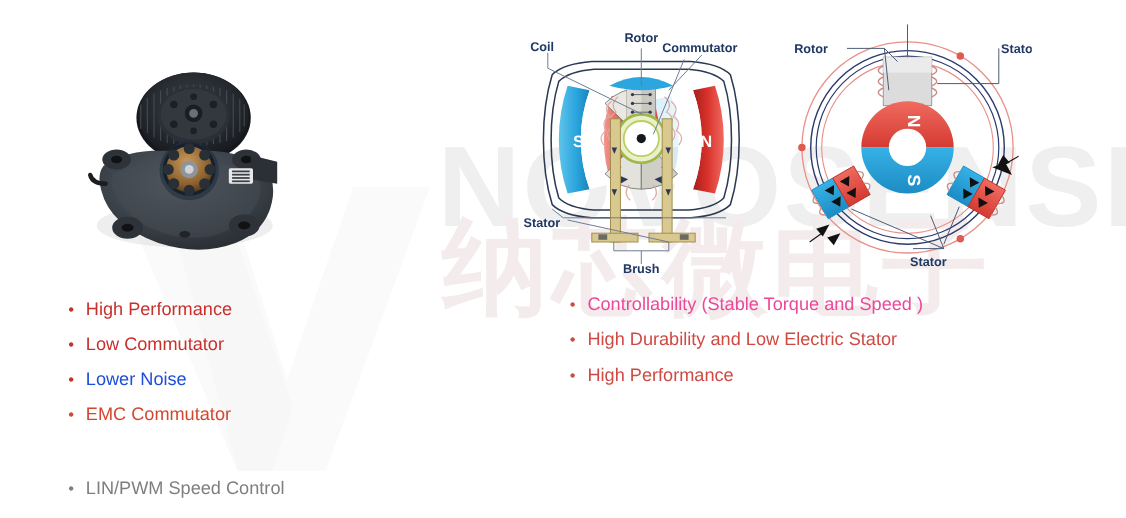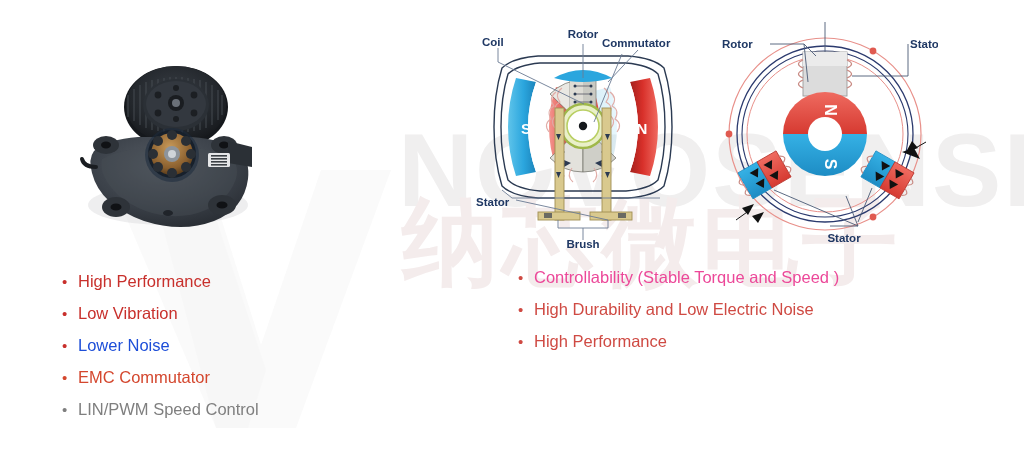--- a/index.html
+++ b/index.html
@@ -50,21 +50,21 @@
   .bullet{display:flex;align-items:baseline;}
   .bullets.left .bullet{height:32px;}
   .bullets.right .bullet{height:32px;}
   .bullet .dot{
     width:16px;flex:0 0 16px;text-align:left;
     font-size:15px;line-height:1;
   }
   .bullet .txt{white-space:nowrap;}
 
   .b-strong .txt{font-weight:normal;font-size:16.5px;}
-  .b-plain  .txt{font-weight:normal;font-size:16.5px;}
+  .b-plain  .txt{font-weight:normal;font-size:16.5px;margin-top:35px;}
   .bullets.right .txt{font-weight:normal;font-size:16.5px;}
 </style>
 </head>
 <body>
 
 <div class="slide">
 
   <svg class="wm-chevron" viewBox="0 0 300 260">
     <polygon points="10,0 110,0 165,175 225,0 295,0 200,258 120,258" fill="#f6f6f6"></polygon>
     <polygon points="52,0 104,0 170,200 152,258 120,258" fill="#f2f2f2"></polygon>
@@ -424,21 +424,21 @@
 
   <div class="bullets left">
 
     <div class="bullet b-strong">
       <span class="dot" style="color:#c8302c">•</span>
       <span class="txt" style="color:#c8302c">High Performance</span>
     </div>
 
     <div class="bullet b-strong">
       <span class="dot" style="color:#c8302c">•</span>
-      <span class="txt" style="color:#c8302c">Low Vibration</span>
+      <span class="txt" style="color:#c8302c">Low Commutator</span>
     </div>
 
     <div class="bullet b-strong">
       <span class="dot" style="color:#c8302c">•</span>
       <span class="txt" style="color:#1d4ed8">Lower Noise</span>
     </div>
 
     <div class="bullet b-strong">
       <span class="dot" style="color:#d4472e">•</span>
       <span class="txt" style="color:#d4472e">EMC Commutator</span>
@@ -452,21 +452,21 @@
 
   <div class="bullets right">
 
     <div class="bullet">
       <span class="dot" style="color:#cf4a43">•</span>
       <span class="txt" style="color:#ec4899">Controllability (Stable Torque and Speed )</span>
     </div>
 
     <div class="bullet">
       <span class="dot" style="color:#cf4a43">•</span>
-      <span class="txt" style="color:#cf4a43">High Durability and Low Electric Noise</span>
+      <span class="txt" style="color:#cf4a43">High Durability and Low Electric Stator</span>
     </div>
 
     <div class="bullet">
       <span class="dot" style="color:#cf4a43">•</span>
       <span class="txt" style="color:#cf4a43">High Performance</span>
     </div>
   </div>
 
 </div>
 

